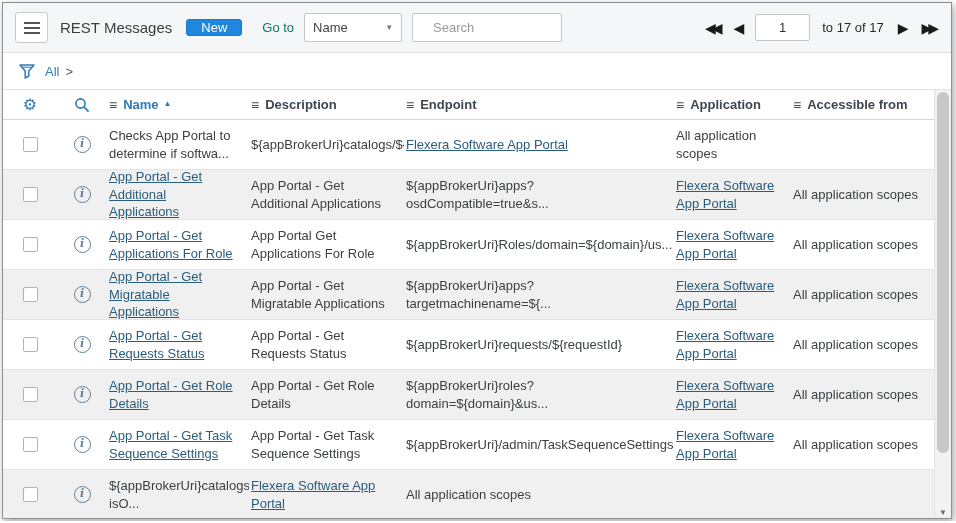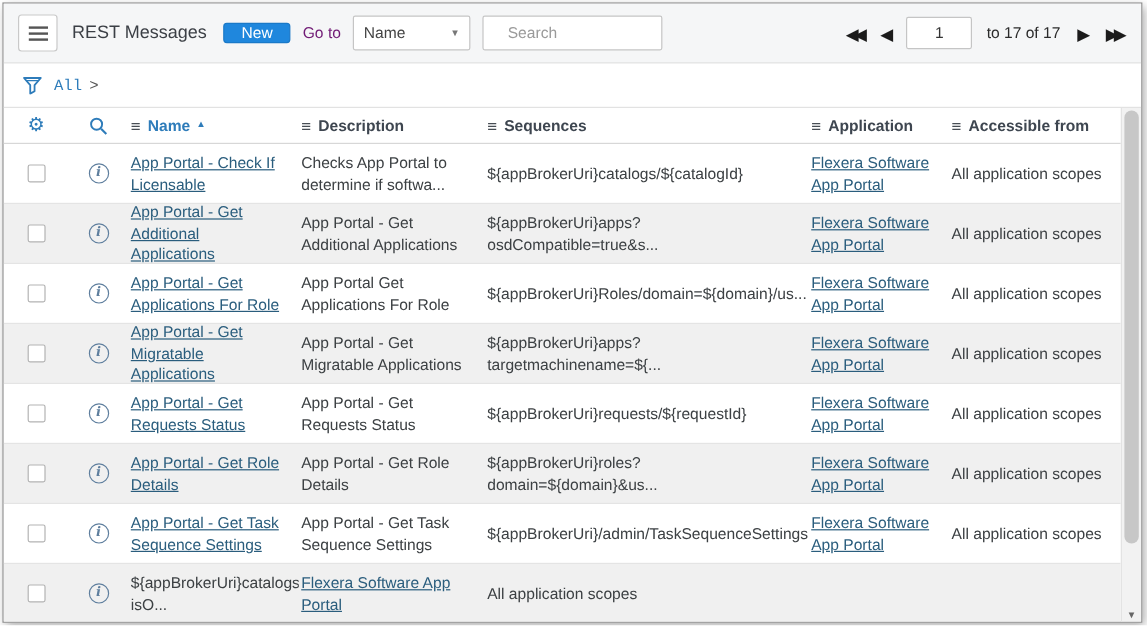--- a/index.html
+++ b/index.html
@@ -35,21 +35,21 @@
     cursor: pointer; flex: none;
   }
   .menu-btn i { display: block; width: 16px; height: 2px; background: #555; }
   .list-title { font-size: 15px; color: #3b3f45; margin-left: 2px; white-space: nowrap; }
   .new-btn {
     background: #1f87dd; color: #fff;
     border: 1px solid #1a79c8; border-radius: 3px;
     font: inherit; font-size: 13px;
     padding: 0 14px; cursor: pointer; margin-left: 4px;
   }
-  .goto-label { color: #701a75; white-space: nowrap; }
+  .goto-label { color: #0f766e; margin-left: 10px; white-space: nowrap; }
   .goto-select {
     width: 98px; height: 29px;
     background: #fff; border: 1px solid #c5c5c5; border-radius: 2px;
     display: flex; align-items: center; justify-content: space-between;
     padding: 0 8px; cursor: pointer; color: #444;
   }
   .select-arrow { font-size: 8px; color: #777; }
   .search-input {
     width: 150px; height: 29px;
     border: 1px solid #c5c5c5; border-radius: 2px;
@@ -69,21 +69,20 @@
   }
   .page-range { margin: 0 3px; white-space: nowrap; color: #2b2b2b; text-align: center; }
 
   
   .breadcrumb-row {
     height: 37px;
     display: flex; align-items: center; gap: 9px;
     padding: 0 15px;
     background: #fff;
     border-bottom: 1px solid #e2e2e2;
-    font-family: Liberation Mono, monospace;
   }
   .filter-btn { background: none; border: none; cursor: pointer; display: flex; align-items: center; padding: 0; }
   .bc-link { color: #2e7cba; text-decoration: none; cursor: pointer; white-space: nowrap; }
   .bc-sep { color: #555; margin: 0 -3px; }
 
   
   .table-area { position: relative; height: 430px; padding-right: 17px; }
   .thead, .trow {
     display: grid;
     grid-template-columns: 54px 50px 142px 155px 270px 117px auto;
@@ -200,42 +199,39 @@
         <span class="cmenu">≡</span>
         <a class="hlabel sorted">Name</a>
         <span class="sort">▲</span>
       </div>
       <div class="hcell">
         <span class="cmenu">≡</span>
         <a class="hlabel">Description</a>
       </div>
       <div class="hcell">
         <span class="cmenu">≡</span>
-        <a class="hlabel">Sequences</a>
+        <a class="hlabel">Endpoint</a>
       </div>
       <div class="hcell">
         <span class="cmenu">≡</span>
         <a class="hlabel">Application</a>
       </div>
       <div class="hcell">
         <span class="cmenu">≡</span>
         <a class="hlabel">Accessible from</a>
       </div>
     </div>
 
     <div class="tbody">
   <div class="trow">
     <div class="cell center">
       <span class="checkbox"></span>
     </div>
     <div class="cell center">
       <span class="info-icon">i</span>
-    </div>
-    <div class="cell">
-      <a class="row-link">App Portal - Check If Licensable</a>
     </div>
     <div class="cell">Checks App Portal to determine if softwa...</div>
     <div class="cell">${appBrokerUri}catalogs/${catalogId}</div>
     <div class="cell">
       <a class="row-link">Flexera Software App Portal</a>
     </div>
     <div class="cell">All application scopes</div>
   </div>
 
   <div class="trow">

